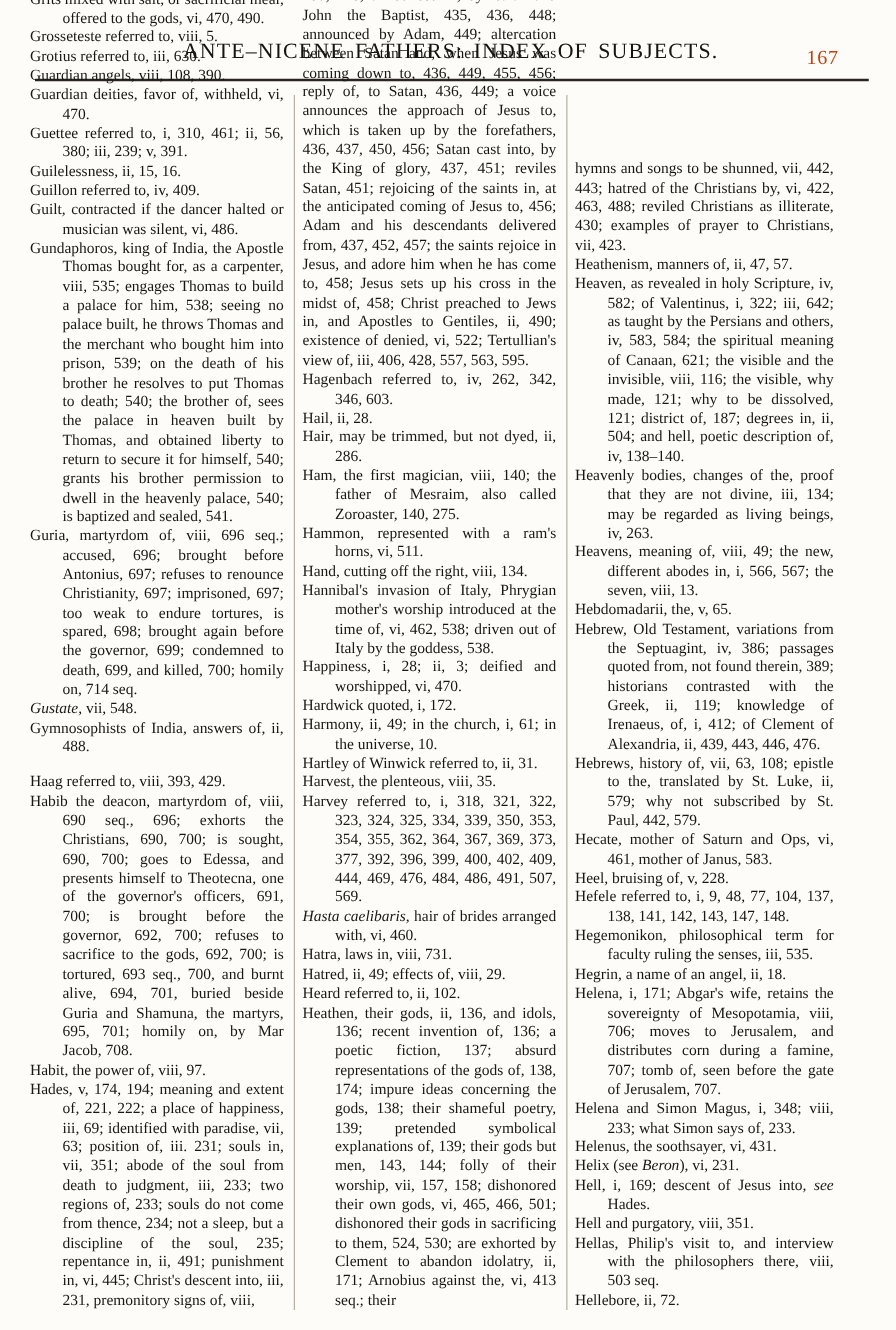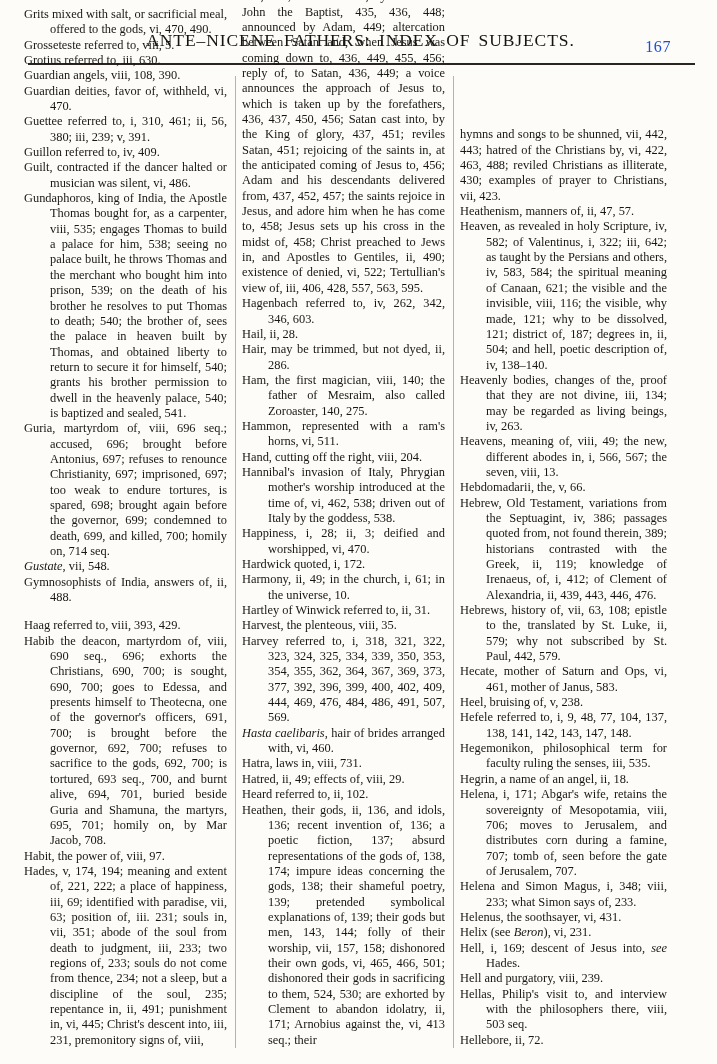--- a/index.html
+++ b/index.html
@@ -40,21 +40,21 @@
     white-space: nowrap;
     font-variant: normal;
     color: #17140f;
   }
   .folio {
     position: absolute;
     right: 22px;
     bottom: 0;
     font-size: 16px;
     letter-spacing: 0.6px;
-    color: #1d4ed8;
+    color: #c2410c;
   }
   .rule {
     position: absolute;
     left: 28px;
     right: 22px;
     top: 63px;
     height: 2px;
     background: #2a2520;
   }
   
@@ -114,73 +114,74 @@
   <div class="rule"></div>
 
   <div class="columns">
     <div class="col col-1">
         <p class="entry">Grits mixed with salt, or sacrificial meal, offered to the gods, vi, 470, 490.</p>
         <p class="entry">Grosseteste referred to, viii, 5.</p>
         <p class="entry">Grotius referred to, iii, 630.</p>
         <p class="entry">Guardian angels, viii, 108, 390.</p>
         <p class="entry">Guardian deities, favor of, withheld, vi, 470.</p>
         <p class="entry">Guettee referred to, i, 310, 461; ii, 56, 380; iii, 239; v, 391.</p>
+        <p class="entry">Guilelessness, ii, 15, 16.</p>
         <p class="entry">Guillon referred to, iv, 409.</p>
         <p class="entry">Guilt, contracted if the dancer halted or musician was silent, vi, 486.</p>
         <p class="entry">Gundaphoros, king of India, the Apostle Thomas bought for, as a carpenter, viii, 535; engages Thomas to build a palace for him, 538; seeing no palace built, he throws Thomas and the merchant who bought him into prison, 539; on the death of his brother he resolves to put Thomas to death; 540; the brother of, sees the palace in heaven built by Thomas, and obtained liberty to return to secure it for himself, 540; grants his brother permission to dwell in the heavenly palace, 540; is baptized and sealed, 541.</p>
         <p class="entry">Guria, martyrdom of, viii, 696 seq.; accused, 696; brought before Antonius, 697; refuses to renounce Christianity, 697; imprisoned, 697; too weak to endure tortures, is spared, 698; brought again before the governor, 699; condemned to death, 699, and killed, 700; homily on, 714 seq.</p>
         <p class="entry"><i>Gustate</i>, vii, 548.</p>
         <p class="entry">Gymnosophists of India, answers of, ii, 488.</p>
         <div class="gap"></div>
         <p class="entry">Haag referred to, viii, 393, 429.</p>
         <p class="entry">Habib the deacon, martyrdom of, viii, 690 seq., 696; exhorts the Christians, 690, 700; is sought, 690, 700; goes to Edessa, and presents himself to Theotecna, one of the governor's officers, 691, 700; is brought before the governor, 692, 700; refuses to sacrifice to the gods, 692, 700; is tortured, 693 seq., 700, and burnt alive, 694, 701, buried beside Guria and Shamuna, the martyrs, 695, 701; homily on, by Mar Jacob, 708.</p>
         <p class="entry">Habit, the power of, viii, 97.</p>
         <p class="entry">Hades, v, 174, 194; meaning and extent of, 221, 222; a place of happiness, iii, 69; identified with paradise, vii, 63; position of, iii. 231; souls in, vii, 351; abode of the soul from death to judgment, iii, 233; two regions of, 233; souls do not come from thence, 234; not a sleep, but a discipline of the soul, 235; repentance in, ii, 491; punishment in, vi, 445; Christ's descent into, iii, 231, premonitory signs of, viii,</p>
       </div>
     <div class="colrule"></div>
     <div class="col col-2">
         <p class="entry flush">435, 448; announced in, by Isaiah and John the Baptist, 435, 436, 448; announced by Adam, 449; altercation between Satan and, when Jesus was coming down to, 436, 449, 455, 456; reply of, to Satan, 436, 449; a voice announces the approach of Jesus to, which is taken up by the forefathers, 436, 437, 450, 456; Satan cast into, by the King of glory, 437, 451; reviles Satan, 451; rejoicing of the saints in, at the anticipated coming of Jesus to, 456; Adam and his descendants delivered from, 437, 452, 457; the saints rejoice in Jesus, and adore him when he has come to, 458; Jesus sets up his cross in the midst of, 458; Christ preached to Jews in, and Apostles to Gentiles, ii, 490; existence of denied, vi, 522; Tertullian's view of, iii, 406, 428, 557, 563, 595.</p>
         <p class="entry">Hagenbach referred to, iv, 262, 342, 346, 603.</p>
         <p class="entry">Hail, ii, 28.</p>
         <p class="entry">Hair, may be trimmed, but not dyed, ii, 286.</p>
         <p class="entry">Ham, the first magician, viii, 140; the father of Mesraim, also called Zoroaster, 140, 275.</p>
         <p class="entry">Hammon, represented with a ram's horns, vi, 511.</p>
-        <p class="entry">Hand, cutting off the right, viii, 204.</p>
+        <p class="entry">Hand, cutting off the right, viii, 134.</p>
         <p class="entry">Hannibal's invasion of Italy, Phrygian mother's worship introduced at the time of, vi, 462, 538; driven out of Italy by the goddess, 538.</p>
         <p class="entry">Happiness, i, 28; ii, 3; deified and worshipped, vi, 470.</p>
         <p class="entry">Hardwick quoted, i, 172.</p>
         <p class="entry">Harmony, ii, 49; in the church, i, 61; in the universe, 10.</p>
         <p class="entry">Hartley of Winwick referred to, ii, 31.</p>
         <p class="entry">Harvest, the plenteous, viii, 35.</p>
         <p class="entry">Harvey referred to, i, 318, 321, 322, 323, 324, 325, 334, 339, 350, 353, 354, 355, 362, 364, 367, 369, 373, 377, 392, 396, 399, 400, 402, 409, 444, 469, 476, 484, 486, 491, 507, 569.</p>
         <p class="entry"><i>Hasta caelibaris</i>, hair of brides arranged with, vi, 460.</p>
         <p class="entry">Hatra, laws in, viii, 731.</p>
         <p class="entry">Hatred, ii, 49; effects of, viii, 29.</p>
         <p class="entry">Heard referred to, ii, 102.</p>
         <p class="entry">Heathen, their gods, ii, 136, and idols, 136; recent invention of, 136; a poetic fiction, 137; absurd representations of the gods of, 138, 174; impure ideas concerning the gods, 138; their shameful poetry, 139; pretended symbolical explanations of, 139; their gods but men, 143, 144; folly of their worship, vii, 157, 158; dishonored their own gods, vi, 465, 466, 501; dishonored their gods in sacrificing to them, 524, 530; are exhorted by Clement to abandon idolatry, ii, 171; Arnobius against the, vi, 413 seq.; their</p>
       </div>
     <div class="colrule"></div>
     <div class="col col-3">
         <p class="entry flush">hymns and songs to be shunned, vii, 442, 443; hatred of the Christians by, vi, 422, 463, 488; reviled Christians as illiterate, 430; examples of prayer to Christians, vii, 423.</p>
         <p class="entry">Heathenism, manners of, ii, 47, 57.</p>
         <p class="entry">Heaven, as revealed in holy Scripture, iv, 582; of Valentinus, i, 322; iii, 642; as taught by the Persians and others, iv, 583, 584; the spiritual meaning of Canaan, 621; the visible and the invisible, viii, 116; the visible, why made, 121; why to be dissolved, 121; district of, 187; degrees in, ii, 504; and hell, poetic description of, iv, 138–140.</p>
         <p class="entry">Heavenly bodies, changes of the, proof that they are not divine, iii, 134; may be regarded as living beings, iv, 263.</p>
         <p class="entry">Heavens, meaning of, viii, 49; the new, different abodes in, i, 566, 567; the seven, viii, 13.</p>
-        <p class="entry">Hebdomadarii, the, v, 66.</p>
+        <p class="entry">Hebdomadarii, the, v, 65.</p>
         <p class="entry">Hebrew, Old Testament, variations from the Septuagint, iv, 386; passages quoted from, not found therein, 389; historians contrasted with the Greek, ii, 119; knowledge of Irenaeus, of, i, 412; of Clement of Alexandria, ii, 439, 443, 446, 476.</p>
         <p class="entry">Hebrews, history of, vii, 63, 108; epistle to the, translated by St. Luke, ii, 579; why not subscribed by St. Paul, 442, 579.</p>
         <p class="entry">Hecate, mother of Saturn and Ops, vi, 461, mother of Janus, 583.</p>
-        <p class="entry">Heel, bruising of, v, 238.</p>
+        <p class="entry">Heel, bruising of, v, 228.</p>
         <p class="entry">Hefele referred to, i, 9, 48, 77, 104, 137, 138, 141, 142, 143, 147, 148.</p>
         <p class="entry">Hegemonikon, philosophical term for faculty ruling the senses, iii, 535.</p>
         <p class="entry">Hegrin, a name of an angel, ii, 18.</p>
         <p class="entry">Helena, i, 171; Abgar's wife, retains the sovereignty of Mesopotamia, viii, 706; moves to Jerusalem, and distributes corn during a famine, 707; tomb of, seen before the gate of Jerusalem, 707.</p>
         <p class="entry">Helena and Simon Magus, i, 348; viii, 233; what Simon says of, 233.</p>
         <p class="entry">Helenus, the soothsayer, vi, 431.</p>
         <p class="entry">Helix (see <i>Beron</i>), vi, 231.</p>
         <p class="entry">Hell, i, 169; descent of Jesus into, <i>see</i> Hades.</p>
-        <p class="entry">Hell and purgatory, viii, 239.</p>
+        <p class="entry">Hell and purgatory, viii, 351.</p>
         <p class="entry">Hellas, Philip's visit to, and interview with the philosophers there, viii, 503 seq.</p>
         <p class="entry">Hellebore, ii, 72.</p>
       </div>
   </div>
 
 </div>
 
 </body></html>

